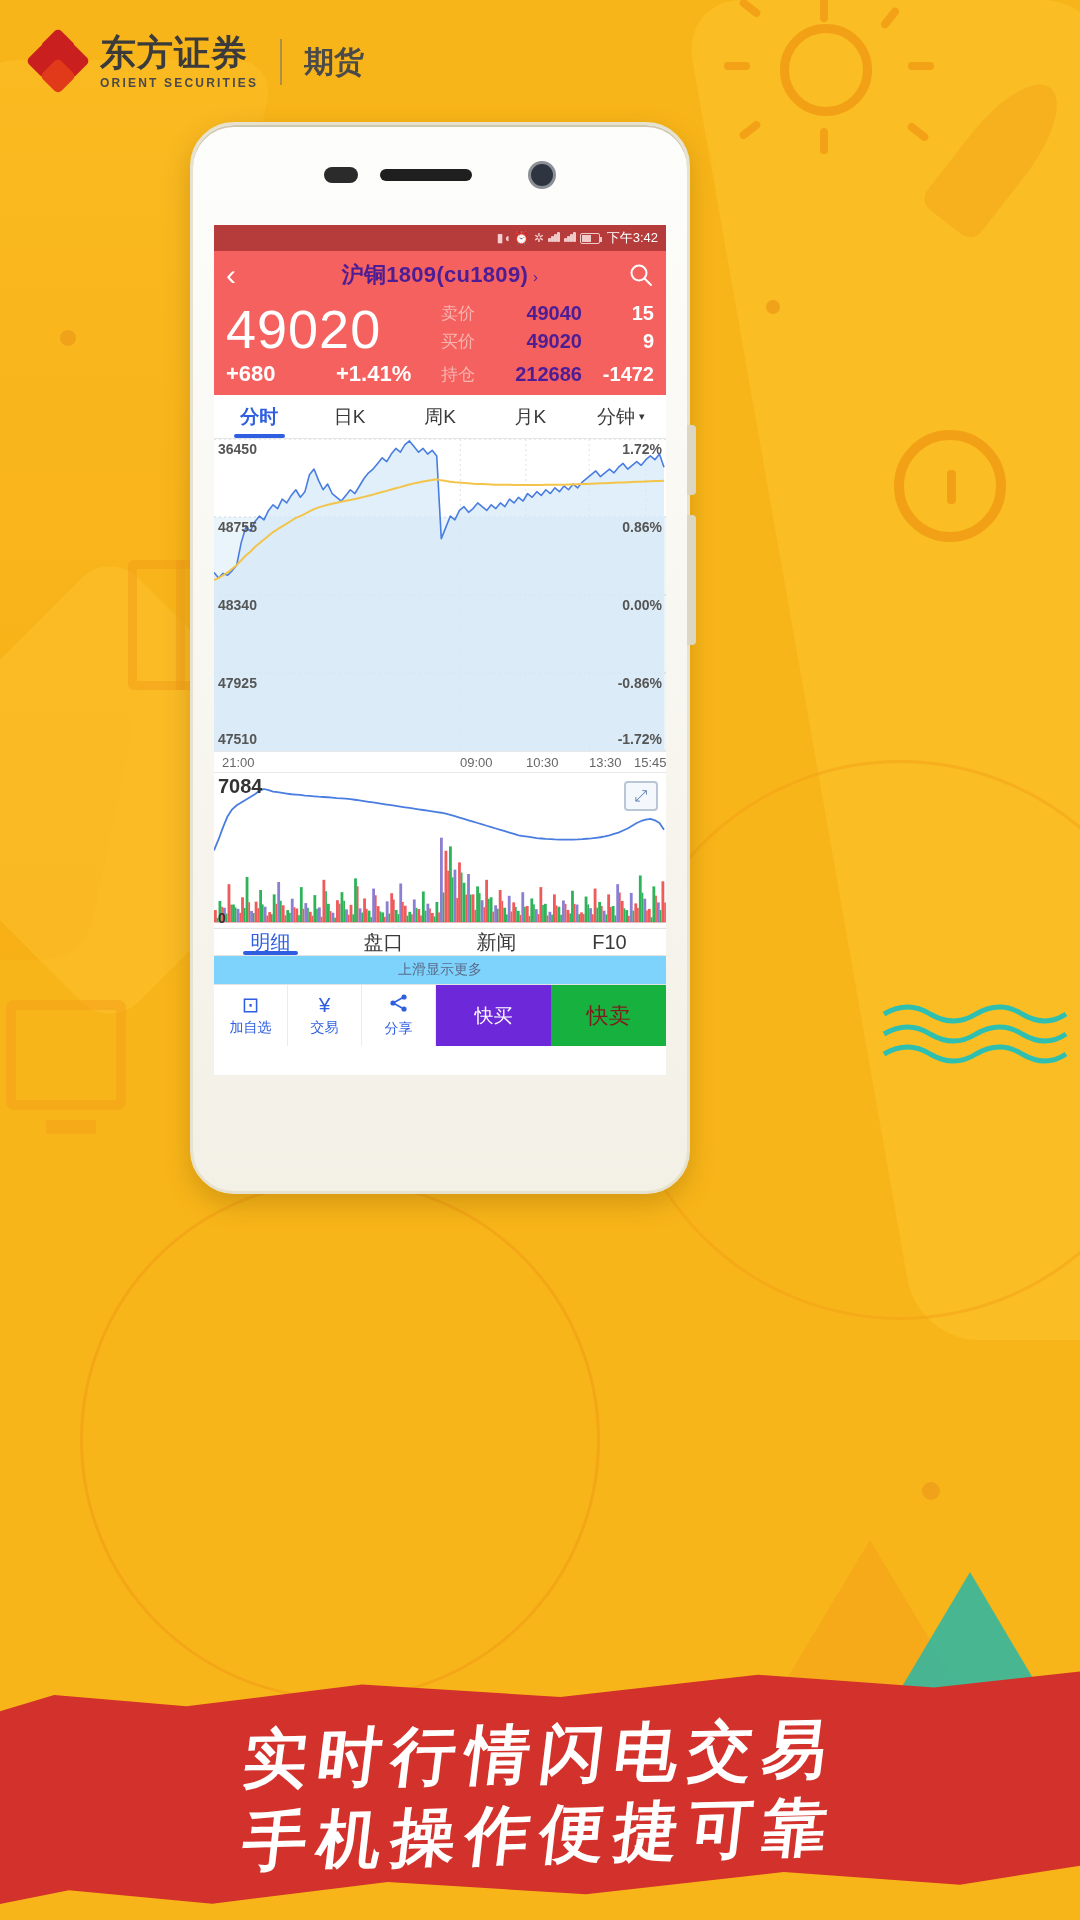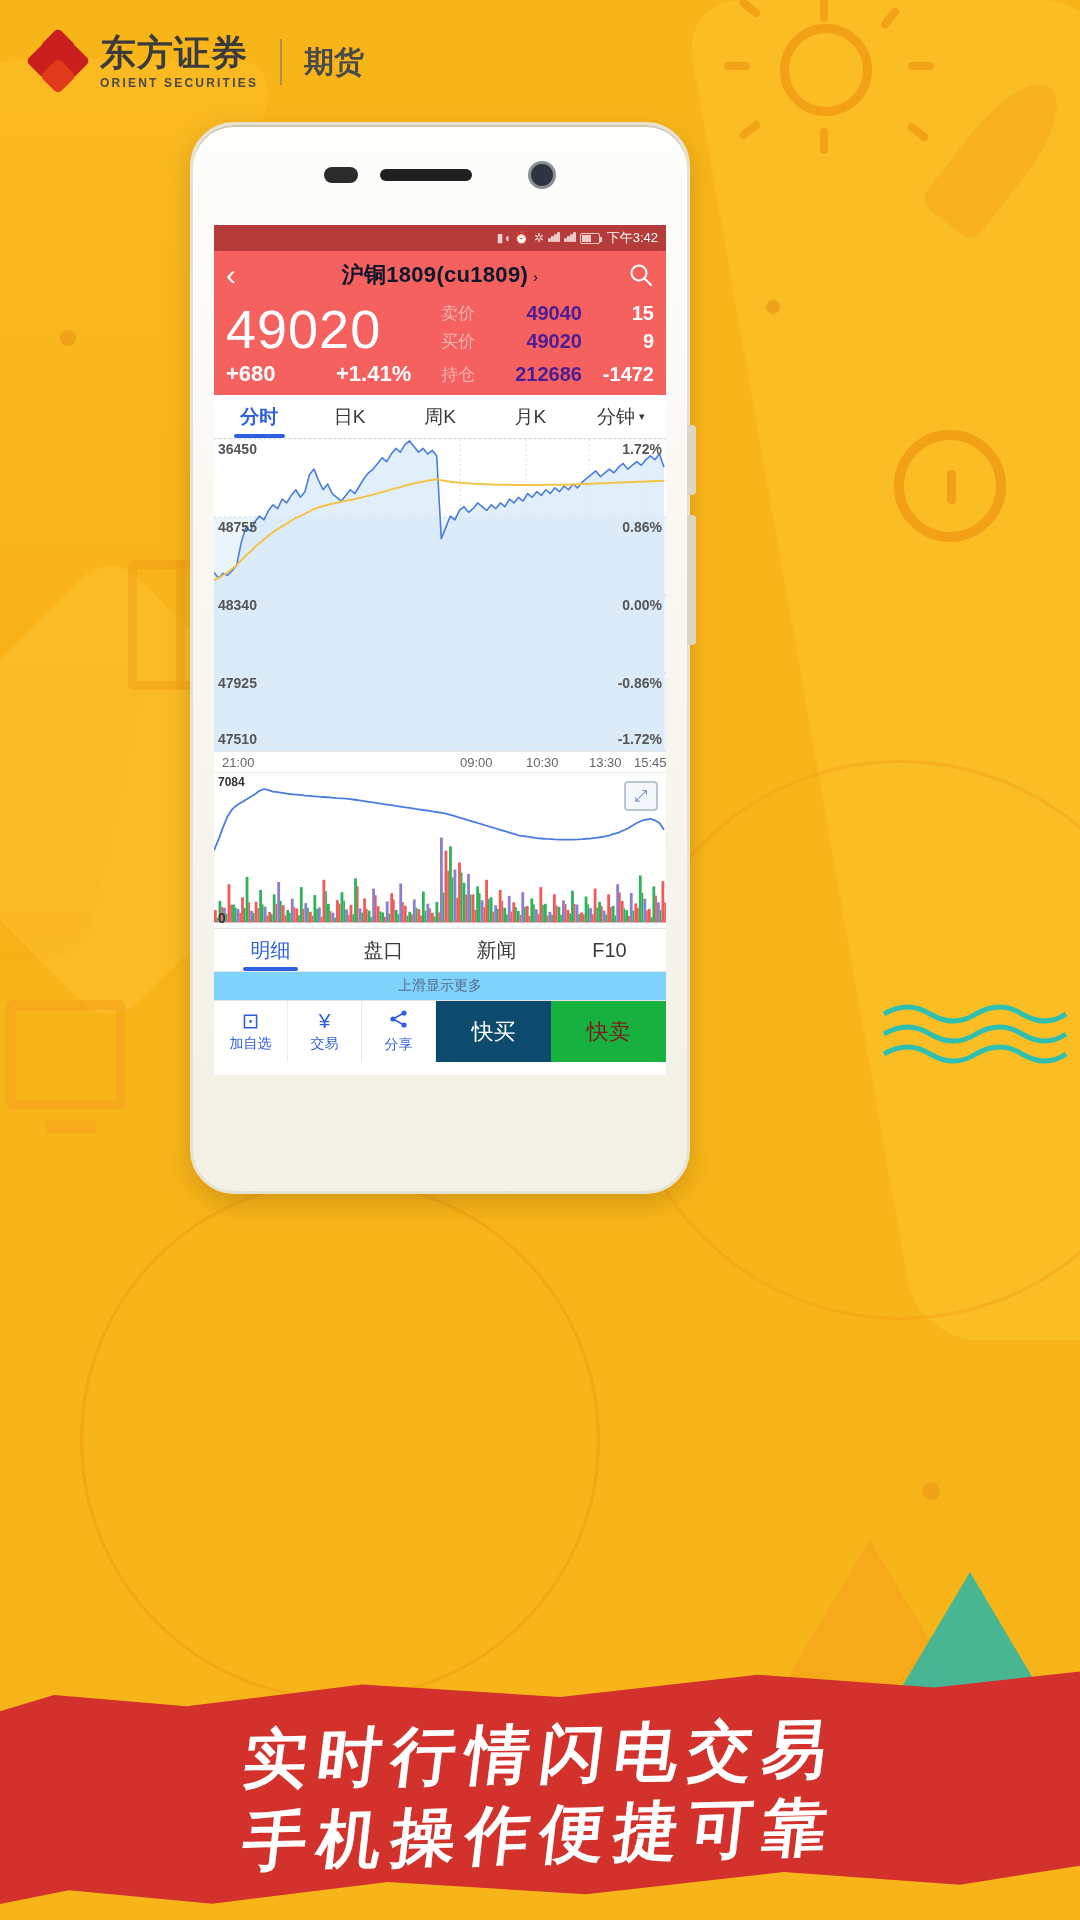--- a/index.html
+++ b/index.html
@@ -92,21 +92,21 @@
              position:relative; }
   .sb-batt:after{ content:""; position:absolute; right:-3px; top:3px; width:2px; height:5px;
              background:#f0c9c9; }
   .sb-batt i { position:absolute; left:1px; top:1px; bottom:1px; width:9px; background:#f0c9c9; }
   .sb-time { color:#fff; font-size:13px; margin-left:3px; }
 
   
   .qhead { background:#f4615f; padding:0 12px 8px; }
   .qnav { height:48px; display:flex; align-items:center; }
   .qback { color:#fff; font-size:30px; line-height:1; width:40px; font-weight:300; }
-  .qtitle { flex:1; text-align:center; color:#0f172a; font-size:22px; font-weight:bold;
+  .qtitle { flex:1; text-align:center; color:#4c1d95; font-size:22px; font-weight:bold;
             letter-spacing:.3px; }
   .qtitle .arrow { font-size:15px; font-weight:normal; margin-left:5px; }
   .qsearch { width:40px; display:flex; justify-content:flex-end; }
   .qbody { display:flex; align-items:flex-start; }
   .qleft { width:215px; }
   .qprice { color:#fff; font-size:54px; font-weight:300; line-height:60px; letter-spacing:1px; }
   .qright { flex:1; }
   .qrow { display:flex; align-items:center; height:28px; }
   .qlbl { width:62px; color:#f9b4b0; font-size:17px; }
   .qval { flex:1; text-align:right; color:#4c1d95; font-size:20px; font-weight:bold; }
@@ -128,45 +128,45 @@
   
   .chart-wrap { position:relative; background:#fff; }
   .price-chart { position:relative; height:312px; background:#fff; }
   .price-chart svg { display:block; }
   .ylab { position:absolute; left:4px; font-size:14px; color:#555; font-weight:bold; }
   .plab { position:absolute; right:4px; font-size:14px; color:#555; font-weight:bold; }
   .xaxis { height:22px; position:relative; border-top:1px solid #e8e8e8;
            border-bottom:1px solid #e8e8e8; background:#fff; }
   .xlab { position:absolute; font-size:13px; color:#666; top:3px; }
   .vol-chart { position:relative; height:155px; background:#fff; }
-  .vlab { position:absolute; left:4px; top:2px; font-size:12px; color:#333; font-weight:bold; }
+  .vlab { position:absolute; left:4px; top:2px; font-size:20px; color:#333; font-weight:bold; }
   .vzero { position:absolute; left:4px; bottom:2px; font-size:14px; color:#333; font-weight:bold; }
   .expand { position:absolute; right:8px; top:8px; width:34px; height:30px;
             border:2px solid #b9c6d6; border-radius:4px; background:#f4f7fb;
             display:flex; align-items:center; justify-content:center; color:#5b7fb0; font-size:16px; }
 
   
-  .btabs { display:flex; height:44px; border-top:1px solid #e3e3e3;
+  .btabs { display:flex; height:28px; border-top:1px solid #e3e3e3;
            border-bottom:1px solid #e3e3e3; background:#fff; }
   .btab { flex:1; display:flex; align-items:center; justify-content:center;
           font-size:20px; color:#3a3a3a; position:relative; }
   .btab.active { color:#2f5fe0; }
   .btab.active:after { content:""; position:absolute; bottom:0; left:26%; width:48%; height:4px;
           background:#2f5fe0; border-radius:2px; }
   .more-hint { height:28px; background:#7dd3fc; display:flex; align-items:center;
                justify-content:center; font-size:14px; color:#5b6b8a; }
 
   
   .actbar { display:flex; height:62px; border-top:1px solid #e3e3e3; background:#fff; }
   .act { width:74px; display:flex; flex-direction:column; align-items:center; justify-content:center;
          border-right:1px solid #ececec; color:#2f5fe0; }
   .act .ico { font-size:21px; line-height:22px; }
   .act .lb { font-size:14px; margin-top:3px; }
-  .act-buy { flex:1; background:#0c4a6e; color:#fff; display:flex; align-items:center;
-             justify-content:center; font-size:22px; }
+  .act-buy { flex:1; background:#6d28d9; color:#fff; display:flex; align-items:center;
+             justify-content:center; font-size:19px; }
   .act-sell{ flex:1; background:#17b13f; color:#7f1d1d; display:flex; align-items:center;
              justify-content:center; font-size:22px; }
 
   .phone-bottom { height:auto; }
 
   
   .ribbon { position:absolute; left:0; bottom:0; width:1080px; height:290px; z-index:14; }
   .ribbon-bg { position:absolute; left:-10px; bottom:18px; width:1100px; height:230px;
                background:#d2322b; transform: rotate(-1.1deg);
                clip-path: polygon(0% 14%, 6% 6%, 18% 12%, 34% 4%, 52% 11%, 70% 3%, 86% 10%, 100% 4%,

